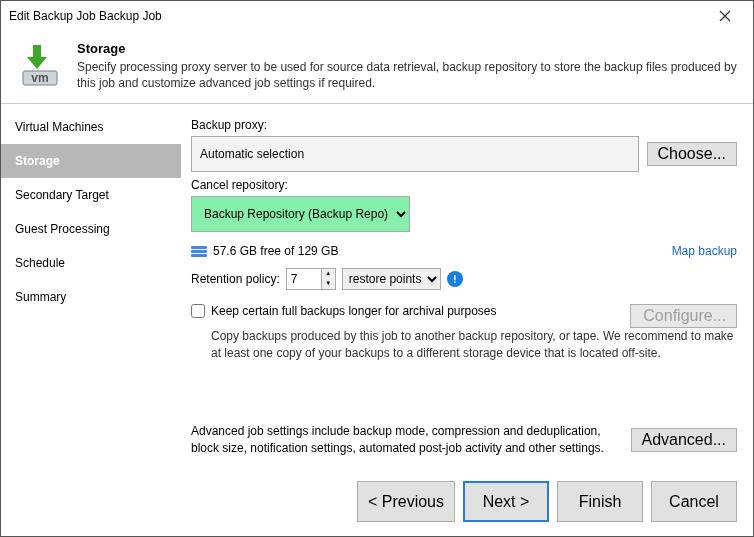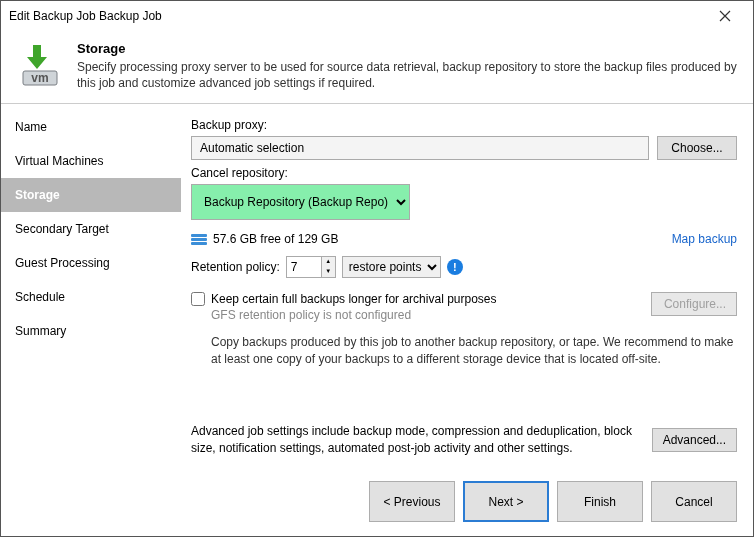--- a/index.html
+++ b/index.html
@@ -12,23 +12,23 @@
     .header-text h2 { font-size: 13px; font-weight: 600; margin-bottom: 3px; }
     .header-text p { font-size: 12px; color: #333; line-height: 1.35; }
     .body { flex: 1; display: flex; overflow: hidden; }
     .sidebar { width: 180px; background: #fff; padding-top: 6px; }
     .sidebar-item { padding: 10px 14px; font-size: 12px; cursor: default; }
     .sidebar-item.active { background: #b8b8b8; color: #fff; font-weight: 600; }
     .content { flex: 1; padding: 14px 16px 6px 10px; display: flex; flex-direction: column; }
     .form-row { margin-bottom: 6px; }
     .form-label { display: block; margin-bottom: 4px; }
     .row-flex { display: flex; gap: 8px; align-items: center; }
-    .text-input { flex: 1; height: 24px; border: 1px solid #aaa; background: #f4f4f4; padding: 0 8px; font-size: 12px; }
+    .text-input { flex: 1; height: 36px; border: 1px solid #aaa; background: #f4f4f4; padding: 0 8px; font-size: 12px; }
     .select-input { flex: 1; height: 36px; border: 1px solid #aaa; background: #86efac; padding: 0 4px 0 8px; font-size: 12px; }
-    .btn { height: 24px; min-width: 80px; border: 1px solid #adadad; background: #e1e1e1; font-size: 12px; padding: 0 10px; cursor: default; }
+    .btn { height: 24px; min-width: 80px; border: 1px solid #adadad; background: #e1e1e1; font-size: 16px; padding: 0 10px; cursor: default; }
     .btn.disabled { color: #a0a0a0; background: #e8e8e8; padding-left: 12px; }
     .btn.primary { border: 2px solid #2b7cd3; }
     .storage-line { display: flex; align-items: center; gap: 6px; margin: 6px 0 10px 0; }
     .storage-icon { width: 16px; display: flex; flex-direction: column; gap: 1px; }
     .disk { height: 3px; background: #3b8ed8; border-radius: 1px; }
     .map-link { margin-left: auto; color: #1a66cc; cursor: default; }
     .retention-row { display: flex; align-items: center; gap: 6px; margin-bottom: 14px; }
     .spinner { width: 50px; height: 22px; border: 1px solid #aaa; display: flex; }
     .spinner input { border: none; width: 34px; padding: 0 4px; font-size: 12px; }
     .spinner .arrows { width: 14px; display: flex; flex-direction: column; border-left: 1px solid #aaa; }
@@ -68,21 +68,20 @@
     </svg>
   </div>
   <div class="header-text">
     <h2>Storage</h2>
     <p>Specify processing proxy server to be used for source data retrieval, backup repository to store the backup files produced by this job and customize advanced job settings if required.</p>
   </div>
 </div>
 
 <div class="body">
   <div class="sidebar">
-    <div class="sidebar-item">Name</div>
     <div class="sidebar-item">Virtual Machines</div>
     <div class="sidebar-item active">Storage</div>
     <div class="sidebar-item">Secondary Target</div>
     <div class="sidebar-item">Guest Processing</div>
     <div class="sidebar-item">Schedule</div>
     <div class="sidebar-item">Summary</div>
   </div>
 
   <div class="content">
 
@@ -125,21 +124,20 @@
       </select>
       <div class="info-icon">!</div>
     </div>
 
     <div class="gfs-row">
       <div style="flex:1">
         <div class="check-row">
           <input type="checkbox" style="">
           <span>Keep certain full backups longer for archival purposes</span>
         </div>
-        <div class="sub-text">GFS retention policy is not configured</div>
       </div>
       <button class="btn disabled">Configure...</button>
     </div>
 
     <div class="sub-desc">Copy backups produced by this job to another backup repository, or tape. We recommend to make at least one copy of your backups to a different storage device that is located off-site.</div>
 
     <div class="advanced-row">
       <p>Advanced job settings include backup mode, compression and deduplication, block size, notification settings, automated post-job activity and other settings.</p>
       <button class="btn">Advanced...</button>
     </div>

